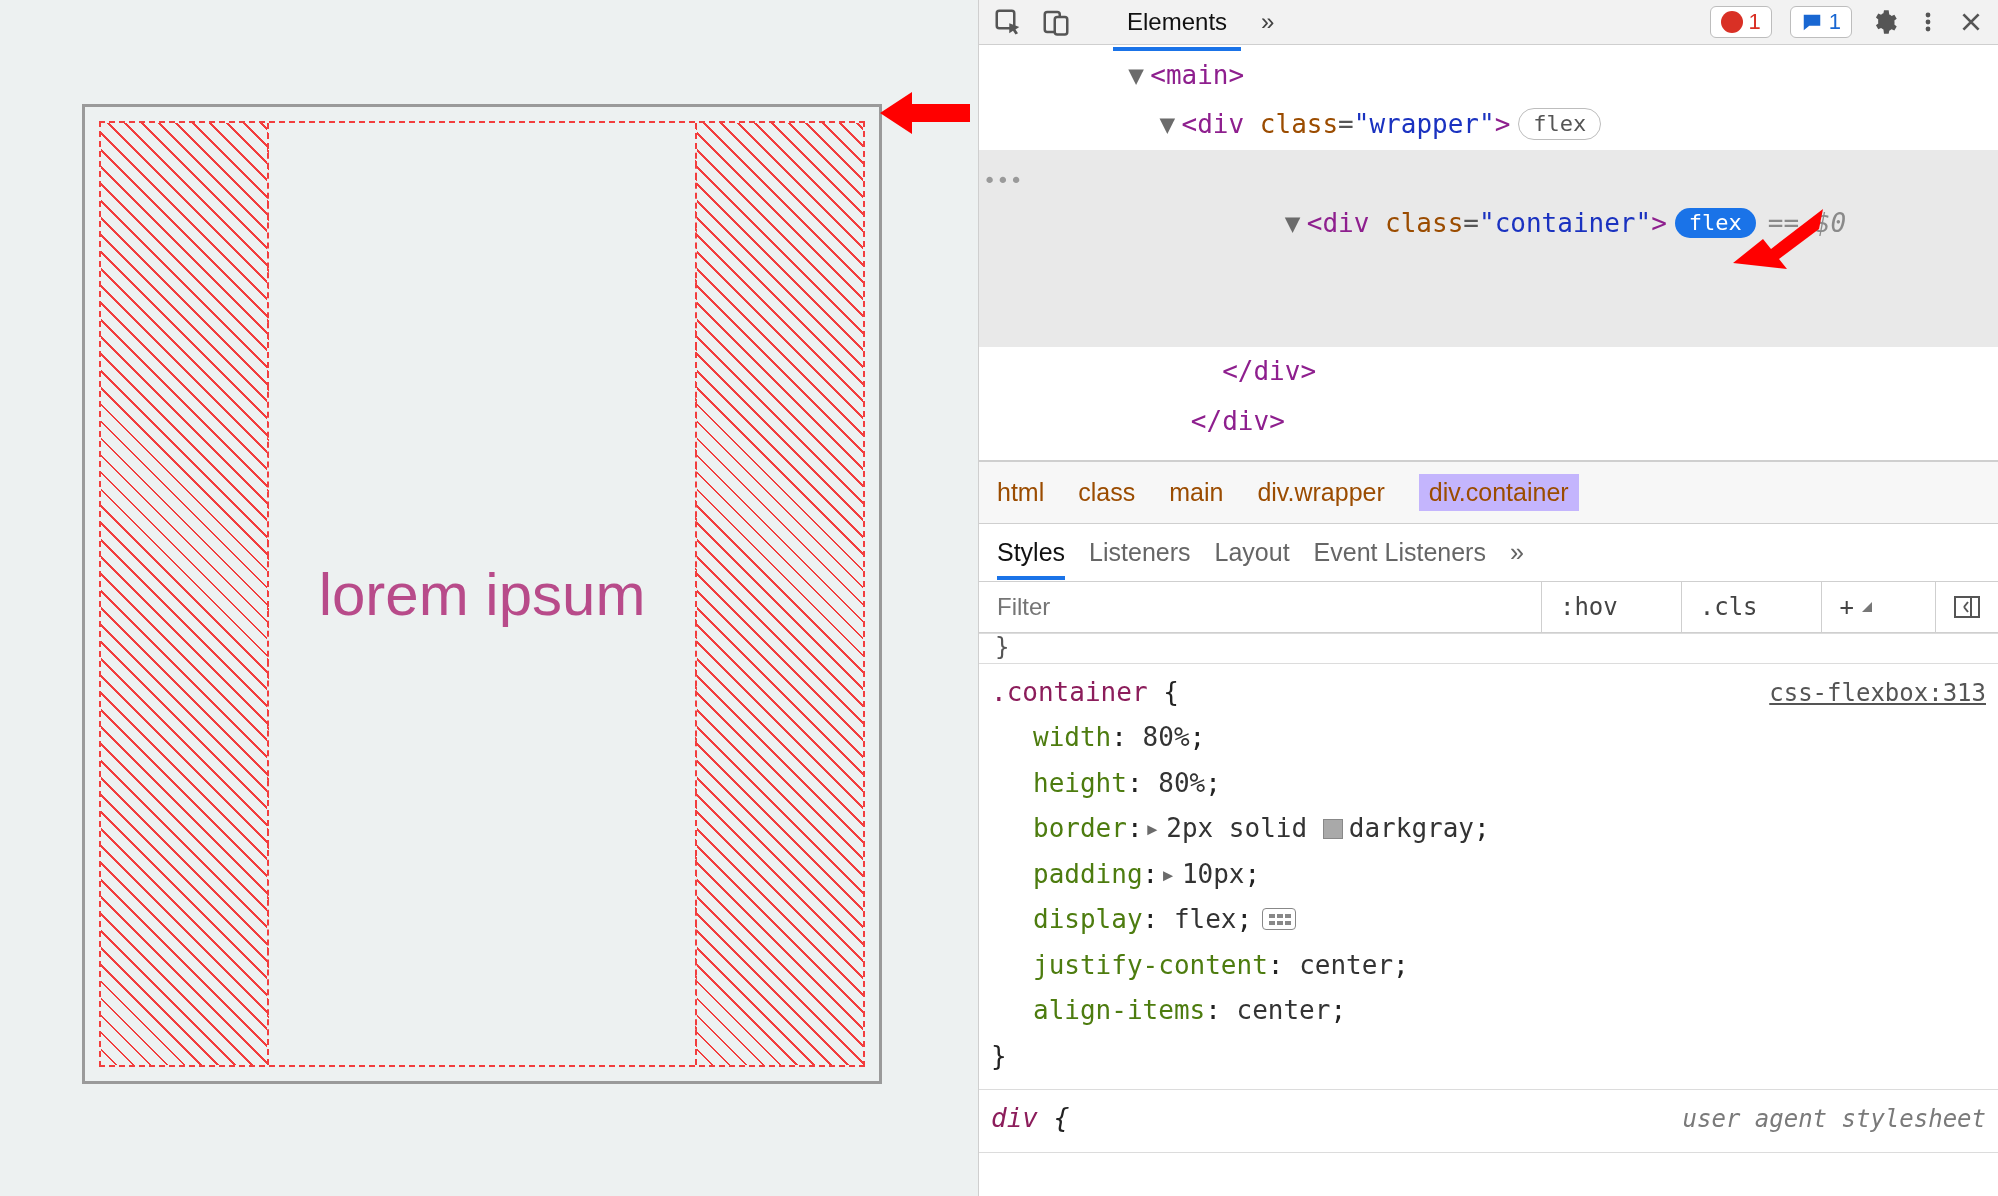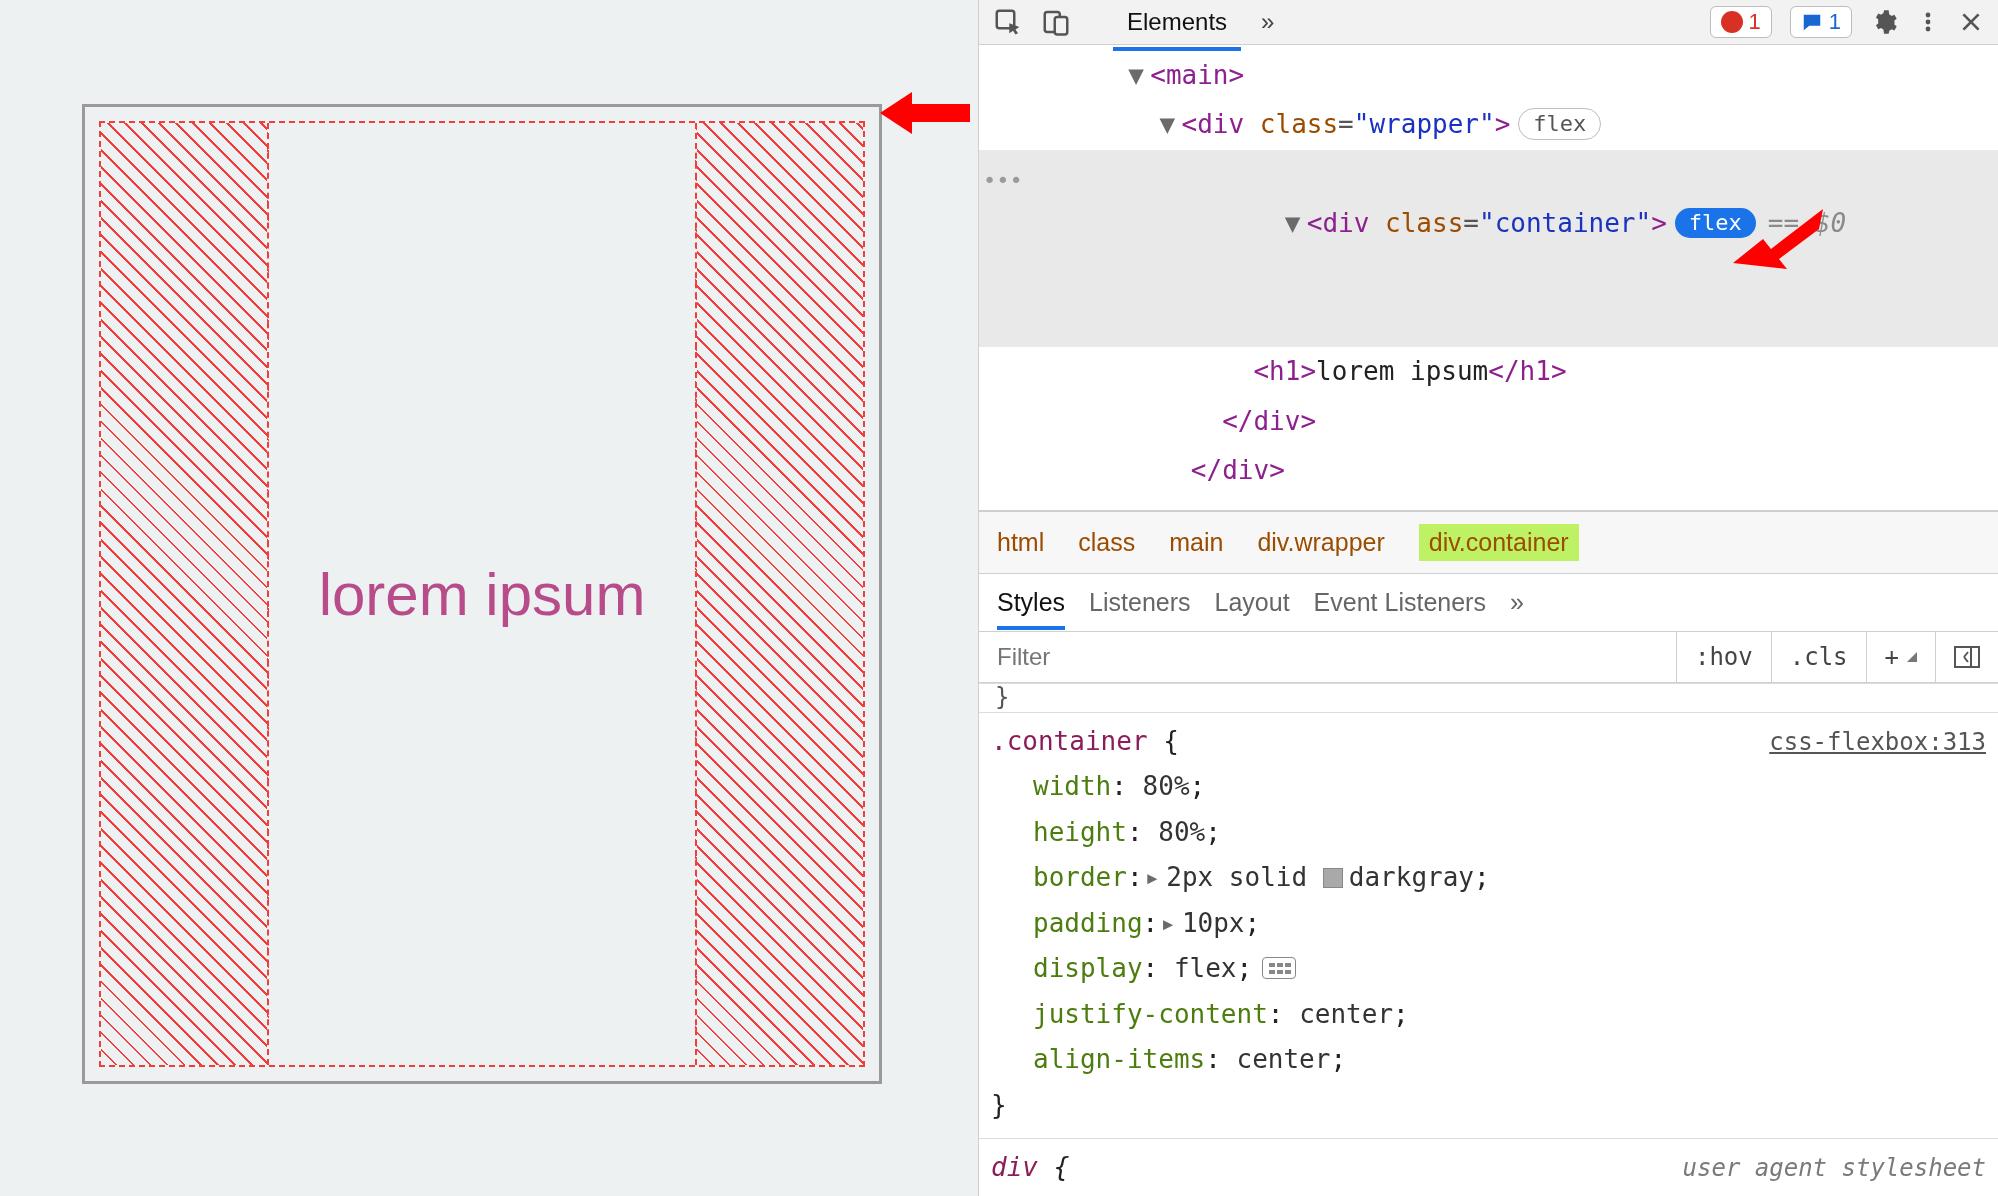--- a/index.html
+++ b/index.html
@@ -162,21 +162,21 @@
     align-items:center;
     gap: 34px;
     padding: 12px 18px;
     font-size: 25px;
     color: #9b4c00;
     border-top: 2px solid #cfcfcf;
     border-bottom: 1px solid #cfcfcf;
     background:#f7f7f7;
   }
   .breadcrumb .bc-item.active {
-    background:#bef264;
+    background:#c4b5fd;
     color:#9b4c00;
     padding: 4px 10px;
   }
 
   
   .subtabs {
     display:flex;
     align-items:center;
     gap: 24px;
     padding: 0 18px;
@@ -192,20 +192,21 @@
     height:4px; background:#1a73e8;
   }
 
   
   .filter-bar {
     display:flex;
     align-items:center;
     border-bottom:1px solid #cfcfcf;
     height:51px;
     font-size:24px;
+    gap:45px;
   }
   .filter-bar input {
     flex:1;
     border:none;
     outline:none;
     font-size:24px;
     padding: 0 18px;
     height:100%;
     color:#333;
   }
@@ -334,21 +335,20 @@
     <div class="row">        <span class="tri">▼</span><span class="tag-ang">&lt;</span><span class="tag-name">main</span><span class="tag-ang">&gt;</span></div>
     <div class="row">          <span class="tri">▼</span><span class="tag-ang">&lt;</span><span class="tag-name">div</span> <span class="attr-name">class</span><span class="attr-eq">=</span><span class="attr-val">"wrapper"</span><span class="tag-ang">&gt;</span><span class="pill gray">flex</span></div>
     <div class="row sel" style="position:relative;">
       <span class="sel-ellipsis" style="top:10px;">•••</span>            <span class="tri">▼</span><span class="tag-ang">&lt;</span><span class="tag-name">div</span> <span class="attr-name">class</span><span class="attr-eq">=</span><span class="attr-val">"container"</span><span class="tag-ang">&gt;</span><span class="pill blue">flex</span><span class="sel-marker">== $0</span>
       <span class="arrow a2" style="position:absolute; right:140px; top:-40px;">
         <svg width="90" height="68" viewBox="0 0 90 68">
           <polygon points="0,54 30,30 38,40 90,0 86,20 46,50 54,60" fill="#ff0000"></polygon>
         </svg>
       </span>
     </div>
-    <div class="row">                <span class="tag-ang">&lt;</span><span class="tag-name">h1</span><span class="tag-ang">&gt;</span><span class="text-node">lorem ipsum</span><span class="tag-ang">&lt;/</span><span class="tag-name">h1</span><span class="tag-ang">&gt;</span></div>
     <div class="row">              <span class="tag-ang">&lt;/</span><span class="tag-name">div</span><span class="tag-ang">&gt;</span></div>
     <div class="row">            <span class="tag-ang">&lt;/</span><span class="tag-name">div</span><span class="tag-ang">&gt;</span></div>
   </div>
 
   <div class="breadcrumb">
     <span class="bc-item">html</span>
     <span class="bc-item">class</span>
     <span class="bc-item">main</span>
     <span class="bc-item">div.wrapper</span>
     <span class="bc-item active">div.container</span>

